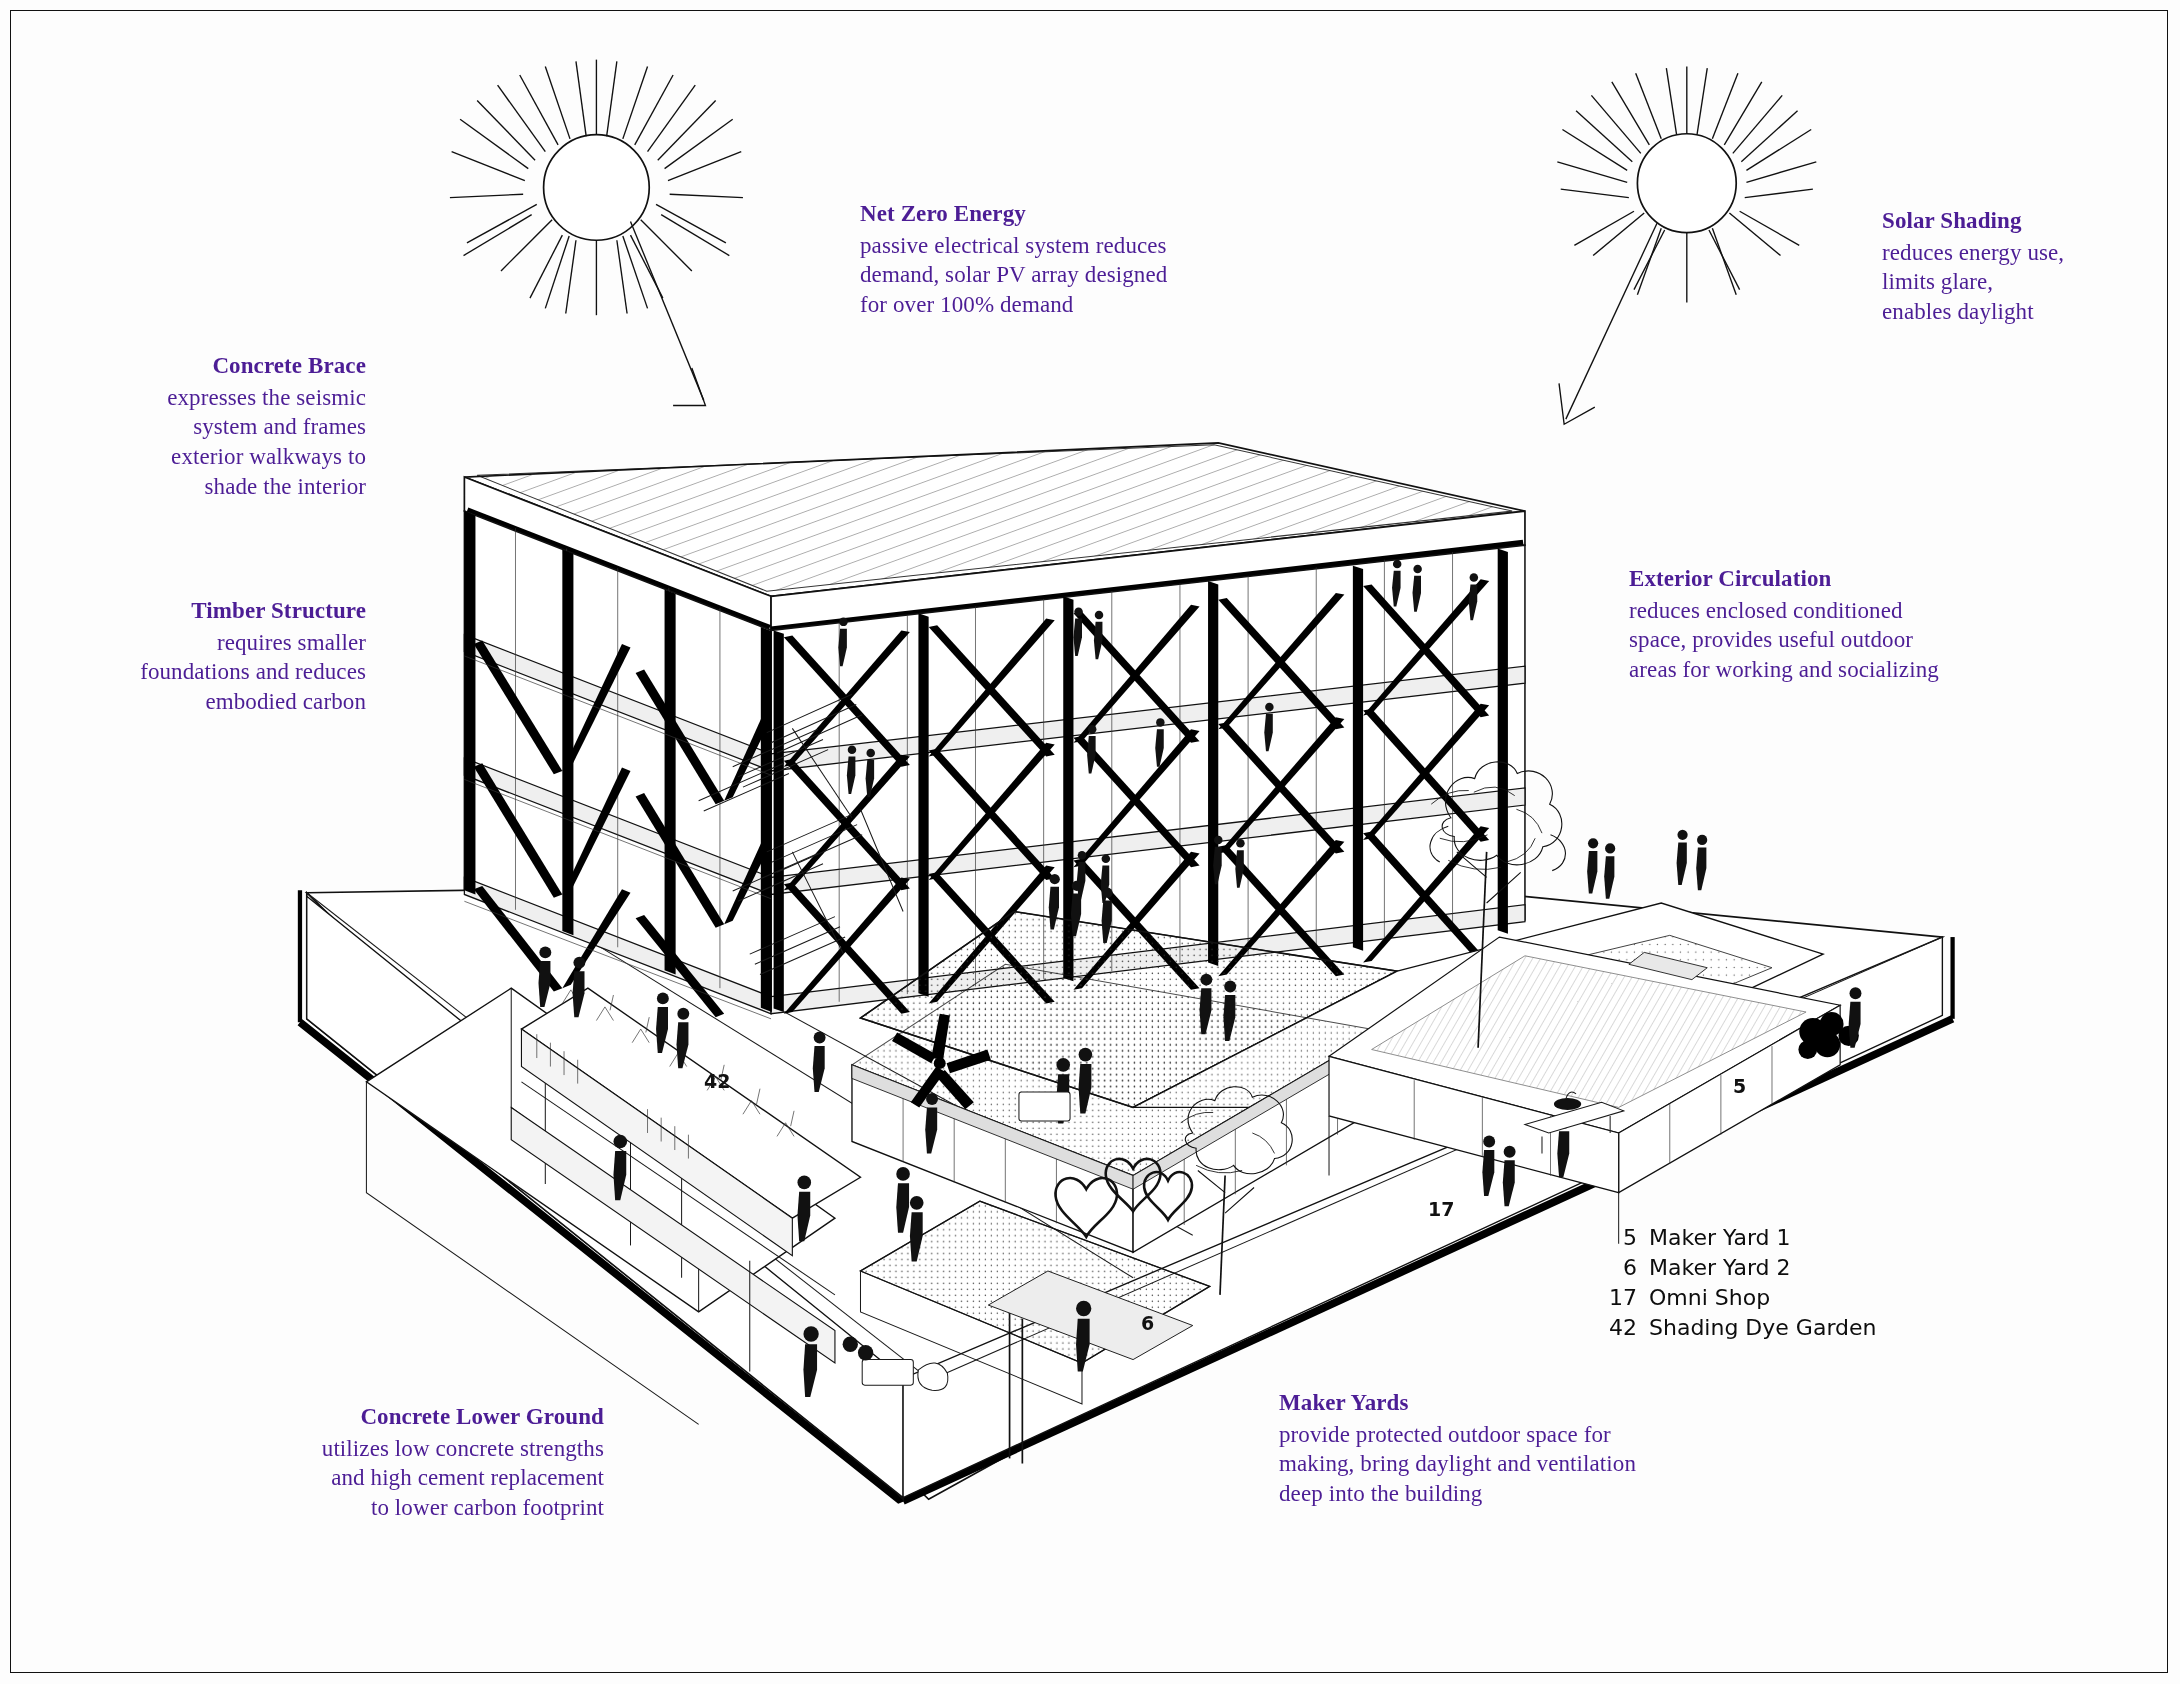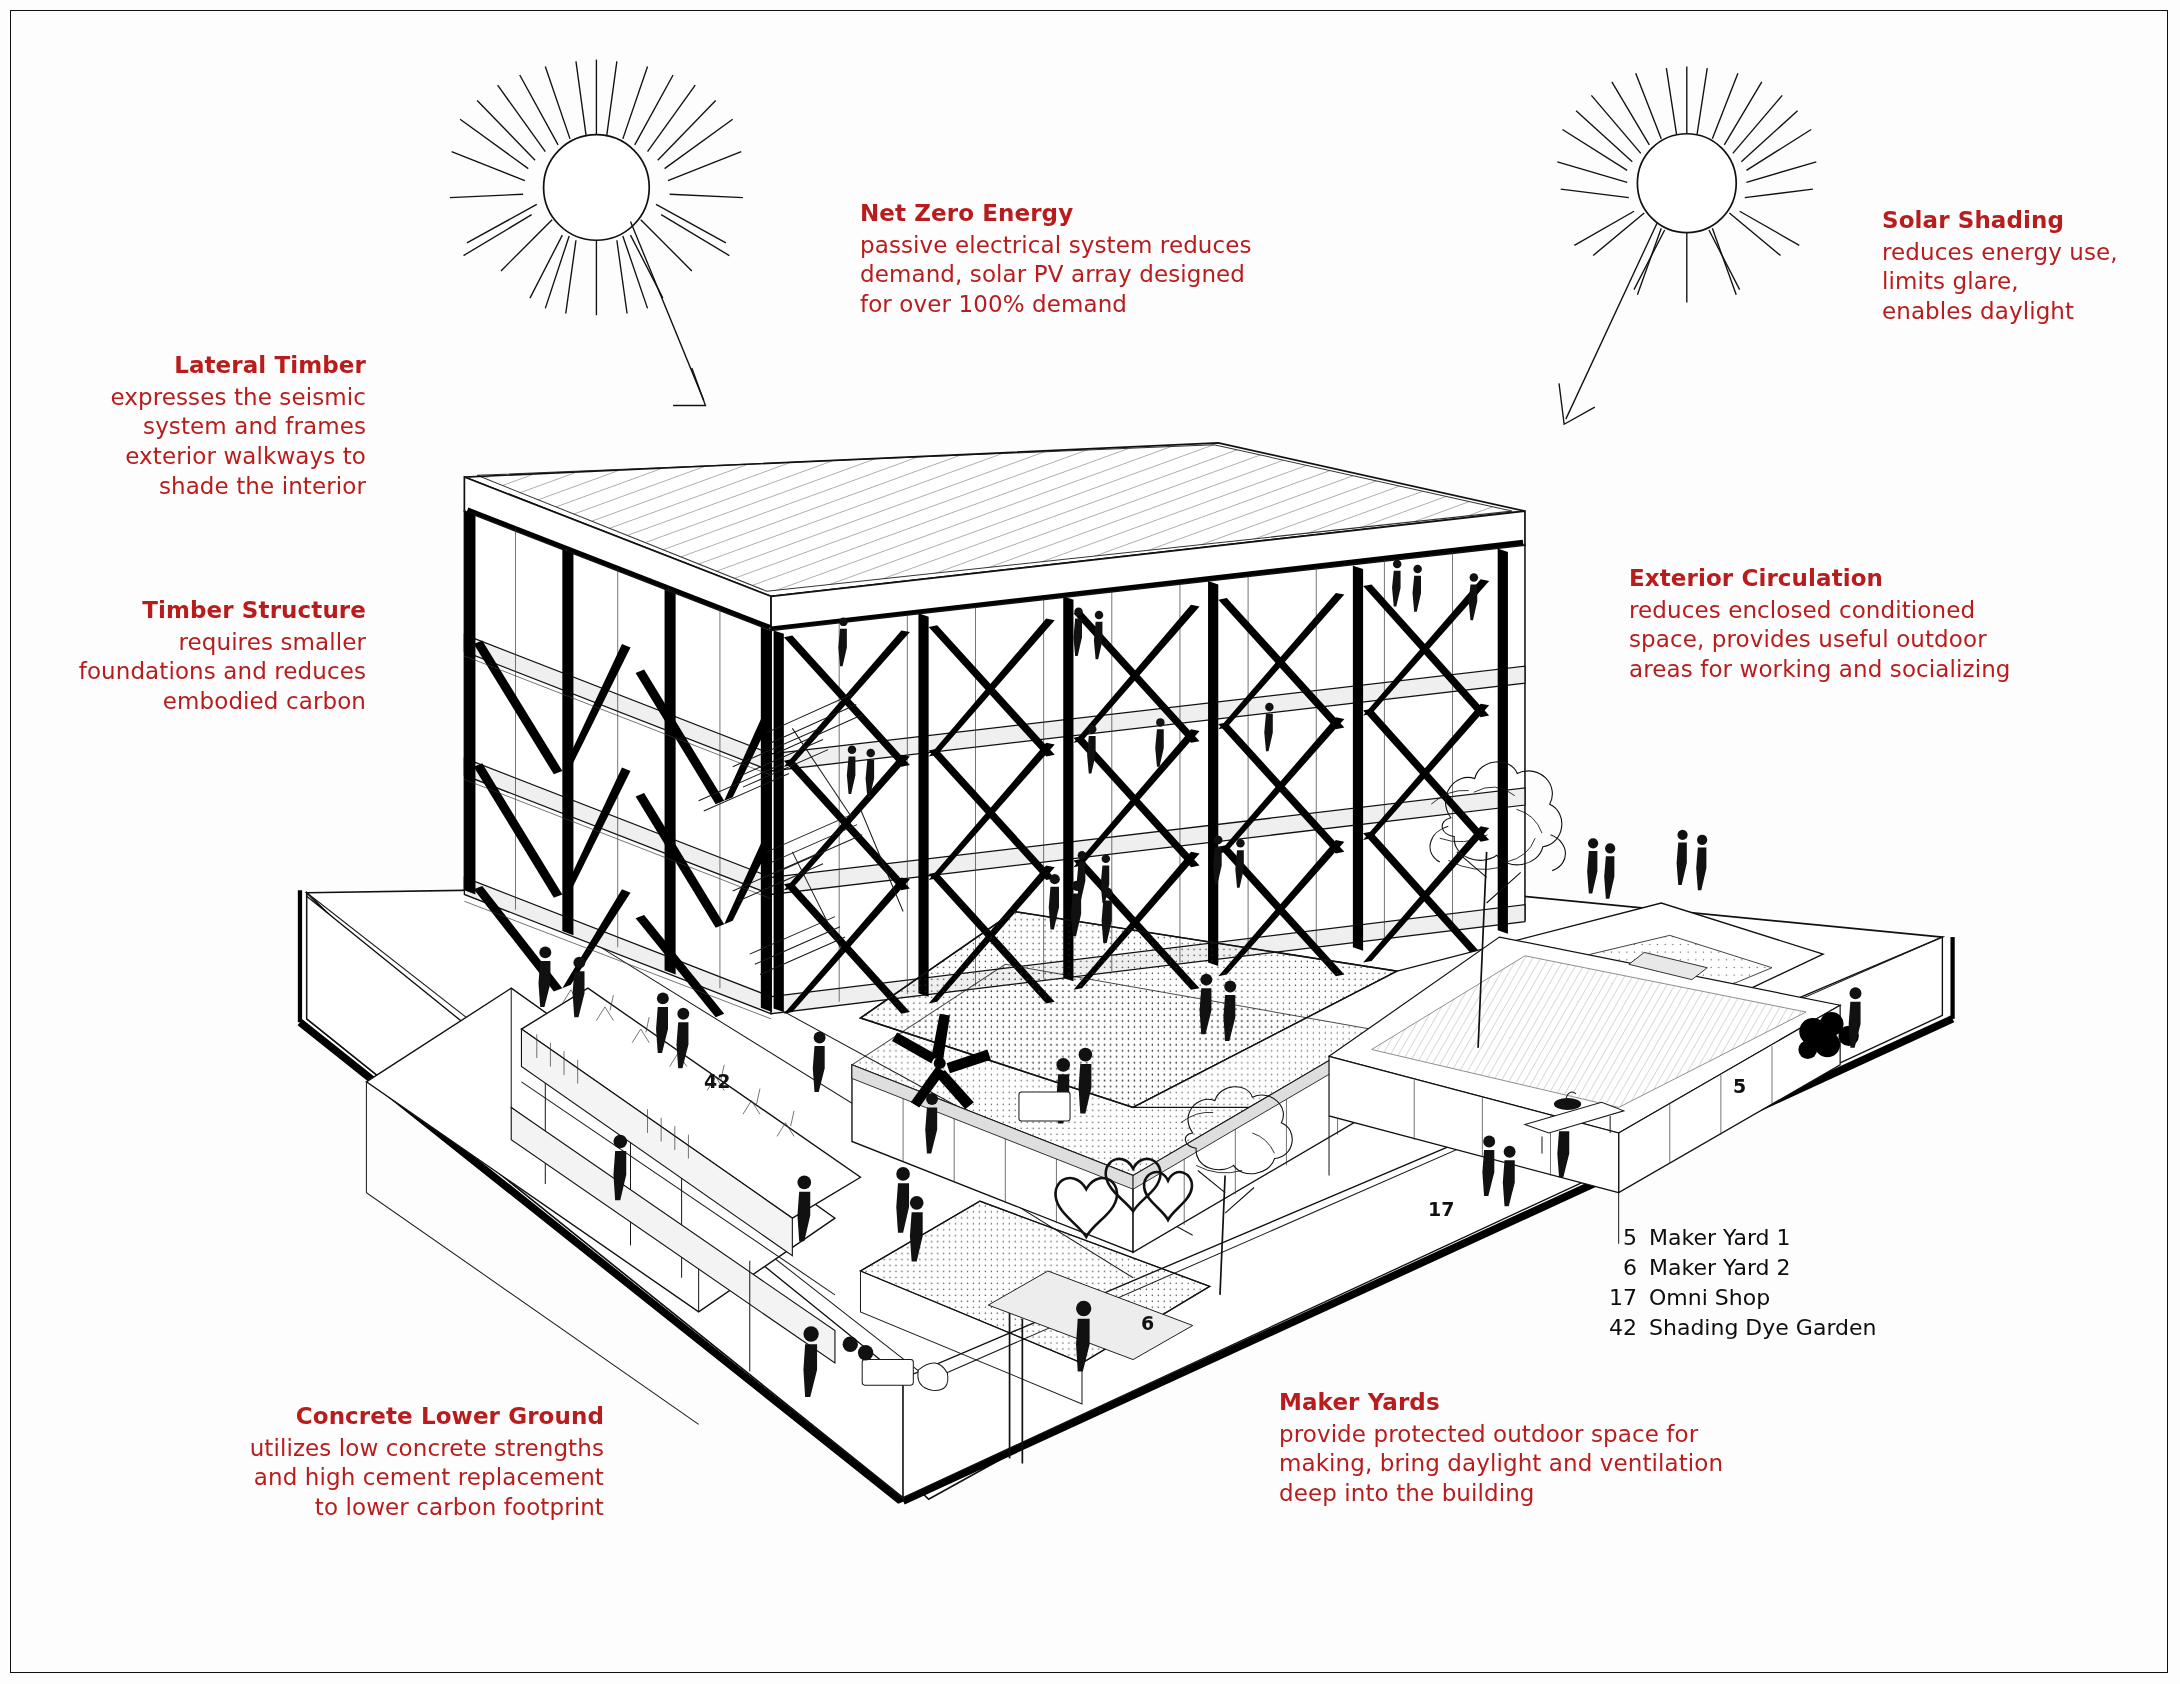--- a/index.html
+++ b/index.html
@@ -29,21 +29,22 @@
     height: 1663px;
     border: 1.7px solid #111;
     box-sizing: border-box;
     pointer-events: none;
   }
   .annotation {
     position: absolute;
     font-size: 23px;
     line-height: 1.30;
     letter-spacing: 0.1px;
-    color: #b91c1c;
+    color: #4c1d95;
+    font-family: Liberation Serif, serif;
   }
   .annotation .a-title {
     font-weight: bold;
     display: block;
     margin-bottom: 1.7px;
   }
   .annotation .a-body {
     display: block;
     white-space: pre-line;
     font-weight: 500;
@@ -685,21 +686,21 @@
   </div>
 
   <div class="annotation align-left" style="left:1836px; top:206px; width:324px;margin-left:46px;">
     <span class="a-title">Solar Shading</span>
     <span class="a-body">reduces energy use,
 limits glare,
 enables daylight</span>
   </div>
 
   <div class="annotation align-right" style="left:34px; top:351px; width:332px;">
-    <span class="a-title">Lateral Timber</span>
+    <span class="a-title">Concrete Brace</span>
     <span class="a-body">expresses the seismic
 system and frames
 exterior walkways to
 shade the interior</span>
   </div>
 
   <div class="annotation align-right" style="left:17px; top:596px; width:349px;">
     <span class="a-title">Timber Structure</span>
     <span class="a-body">requires smaller
 foundations and reduces

